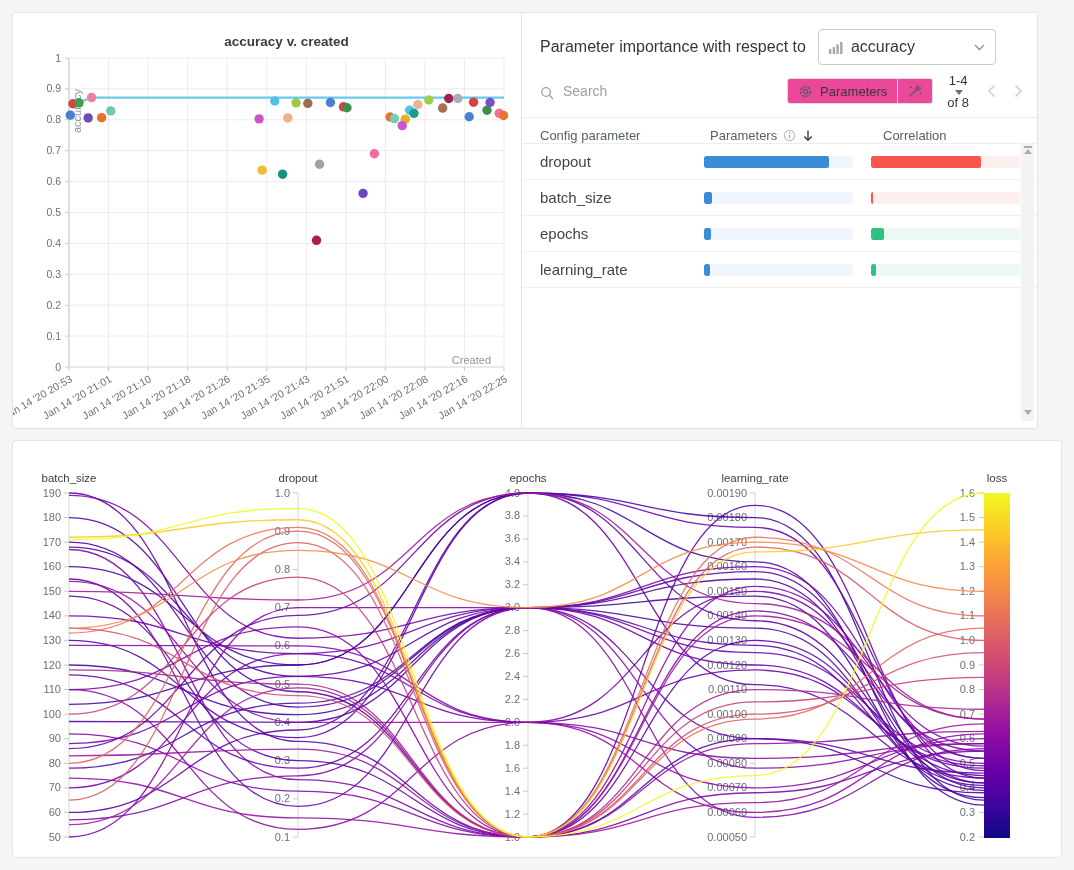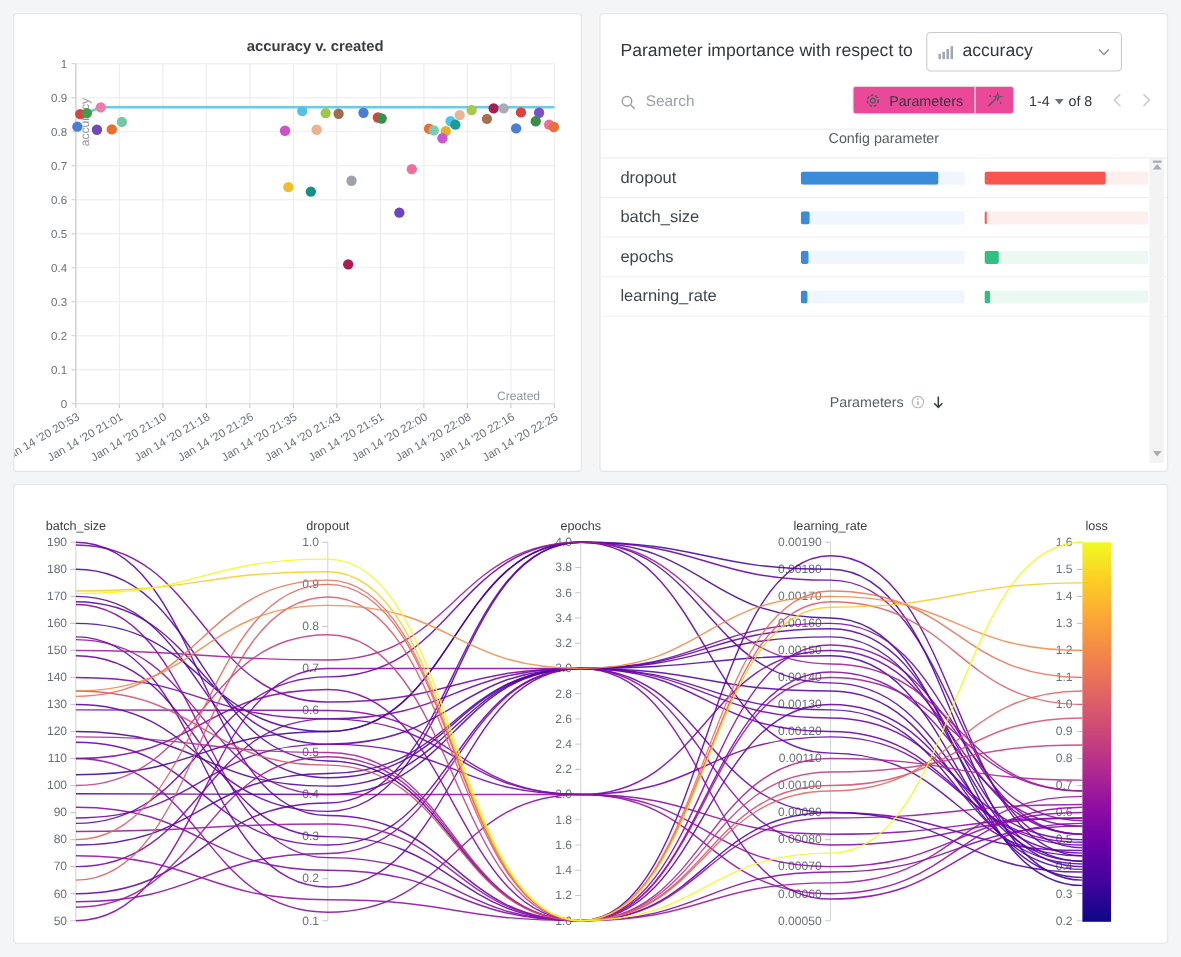--- a/index.html
+++ b/index.html
@@ -4,21 +4,21 @@
 <style>
   html,body{margin:0;padding:0;}
   body{
     width:1074px;height:870px;position:relative;
     background:#f4f5f6;
     font-family:"Liberation Sans","DejaVu Sans",sans-serif;
     -webkit-font-smoothing:antialiased;
   }
   .panel{position:absolute;background:#fff;border:1px solid #e3e4e6;border-radius:3px;box-sizing:border-box;overflow:hidden;}
   #panel-scatter{left:12px;top:12px;width:517px;height:417px;}
-  #panel-importance{left:545px;top:12px;width:517px;height:417px;}
+  #panel-importance{left:521px;top:12px;width:517px;height:417px;}
   #panel-parallel{left:12px;top:440px;width:1050px;height:418px;}
   svg{display:block;}
   svg text{font-family:"Liberation Sans","DejaVu Sans",sans-serif;}
 
   
   .pi-header{display:flex;align-items:center;padding:16px 16px 8px 18px;}
   .pi-title{font-size:16px;color:#33373d;}
   .metric-select{
     display:flex;align-items:center;margin-left:12px;flex:0 0 auto;
     width:178px;height:36px;border:1px solid #c9cbce;border-radius:4px;
@@ -34,27 +34,27 @@
   .search-box input::placeholder{color:#9aa0a6;}
   .btn-group{display:flex;align-items:center;}
   .btn{
     display:flex;align-items:center;height:26px;box-sizing:border-box;
     border:1px solid #dcdddf;background:#ec4899;padding:0 10px;cursor:pointer;
     font-size:13px;color:#33373d;font-family:inherit;
   }
   .btn span{margin-left:7px;}
   .btn.first{border-radius:3px 0 0 3px;}
   .btn.wand{border-radius:0 3px 3px 0;margin-left:-1px;padding:0 9px;}
-  .pagination{display:flex;align-items:center;margin-left:14px;font-size:13px;color:#33373d;white-space:nowrap;}
+  .pagination{display:flex;align-items:center;margin-left:14px;font-size:13px;color:#33373d;white-space:nowrap;flex-direction:column;}
   .caret-down{width:0;height:0;border-left:4px solid transparent;border-right:4px solid transparent;border-top:5px solid #6b7075;display:inline-block;margin:2px 4px 0 5px;}
   .page-chevron{margin-left:18px;cursor:default;display:flex;align-items:center;}
   .pi-thead{
-    display:flex;align-items:center;height:25px;margin-top:6px;
+    display:flex;align-items:flex-end;height:25px;margin-top:6px;
     border-top:1px solid #ededee;border-bottom:1px solid #ededee;
-    font-size:13px;color:#565f66;padding:0 18px 0 18px;flex-direction:column;
+    font-size:13px;color:#565f66;padding:0 18px 0 18px;
   }
   .pi-thead .c1{flex:0 0 164px;}
   .pi-thead .c2{flex:0 0 167px;display:flex;align-items:center;padding-left:6px;box-sizing:border-box;}
   .pi-thead .c2 .hicons{display:flex;align-items:center;margin-left:6px;}
   .pi-thead .c3{flex:1;padding-left:12px;box-sizing:border-box;}
   .pi-rows{position:relative;}
   .pi-row{display:flex;align-items:center;height:35px;border-bottom:1px solid #f0f0f2;padding:0 18px;}
   .pi-param{flex:0 0 164px;font-size:15px;color:#3f464e;}
   .cell{flex:0 0 167px;display:flex;align-items:center;}
   .cell.corr{flex:1;}

